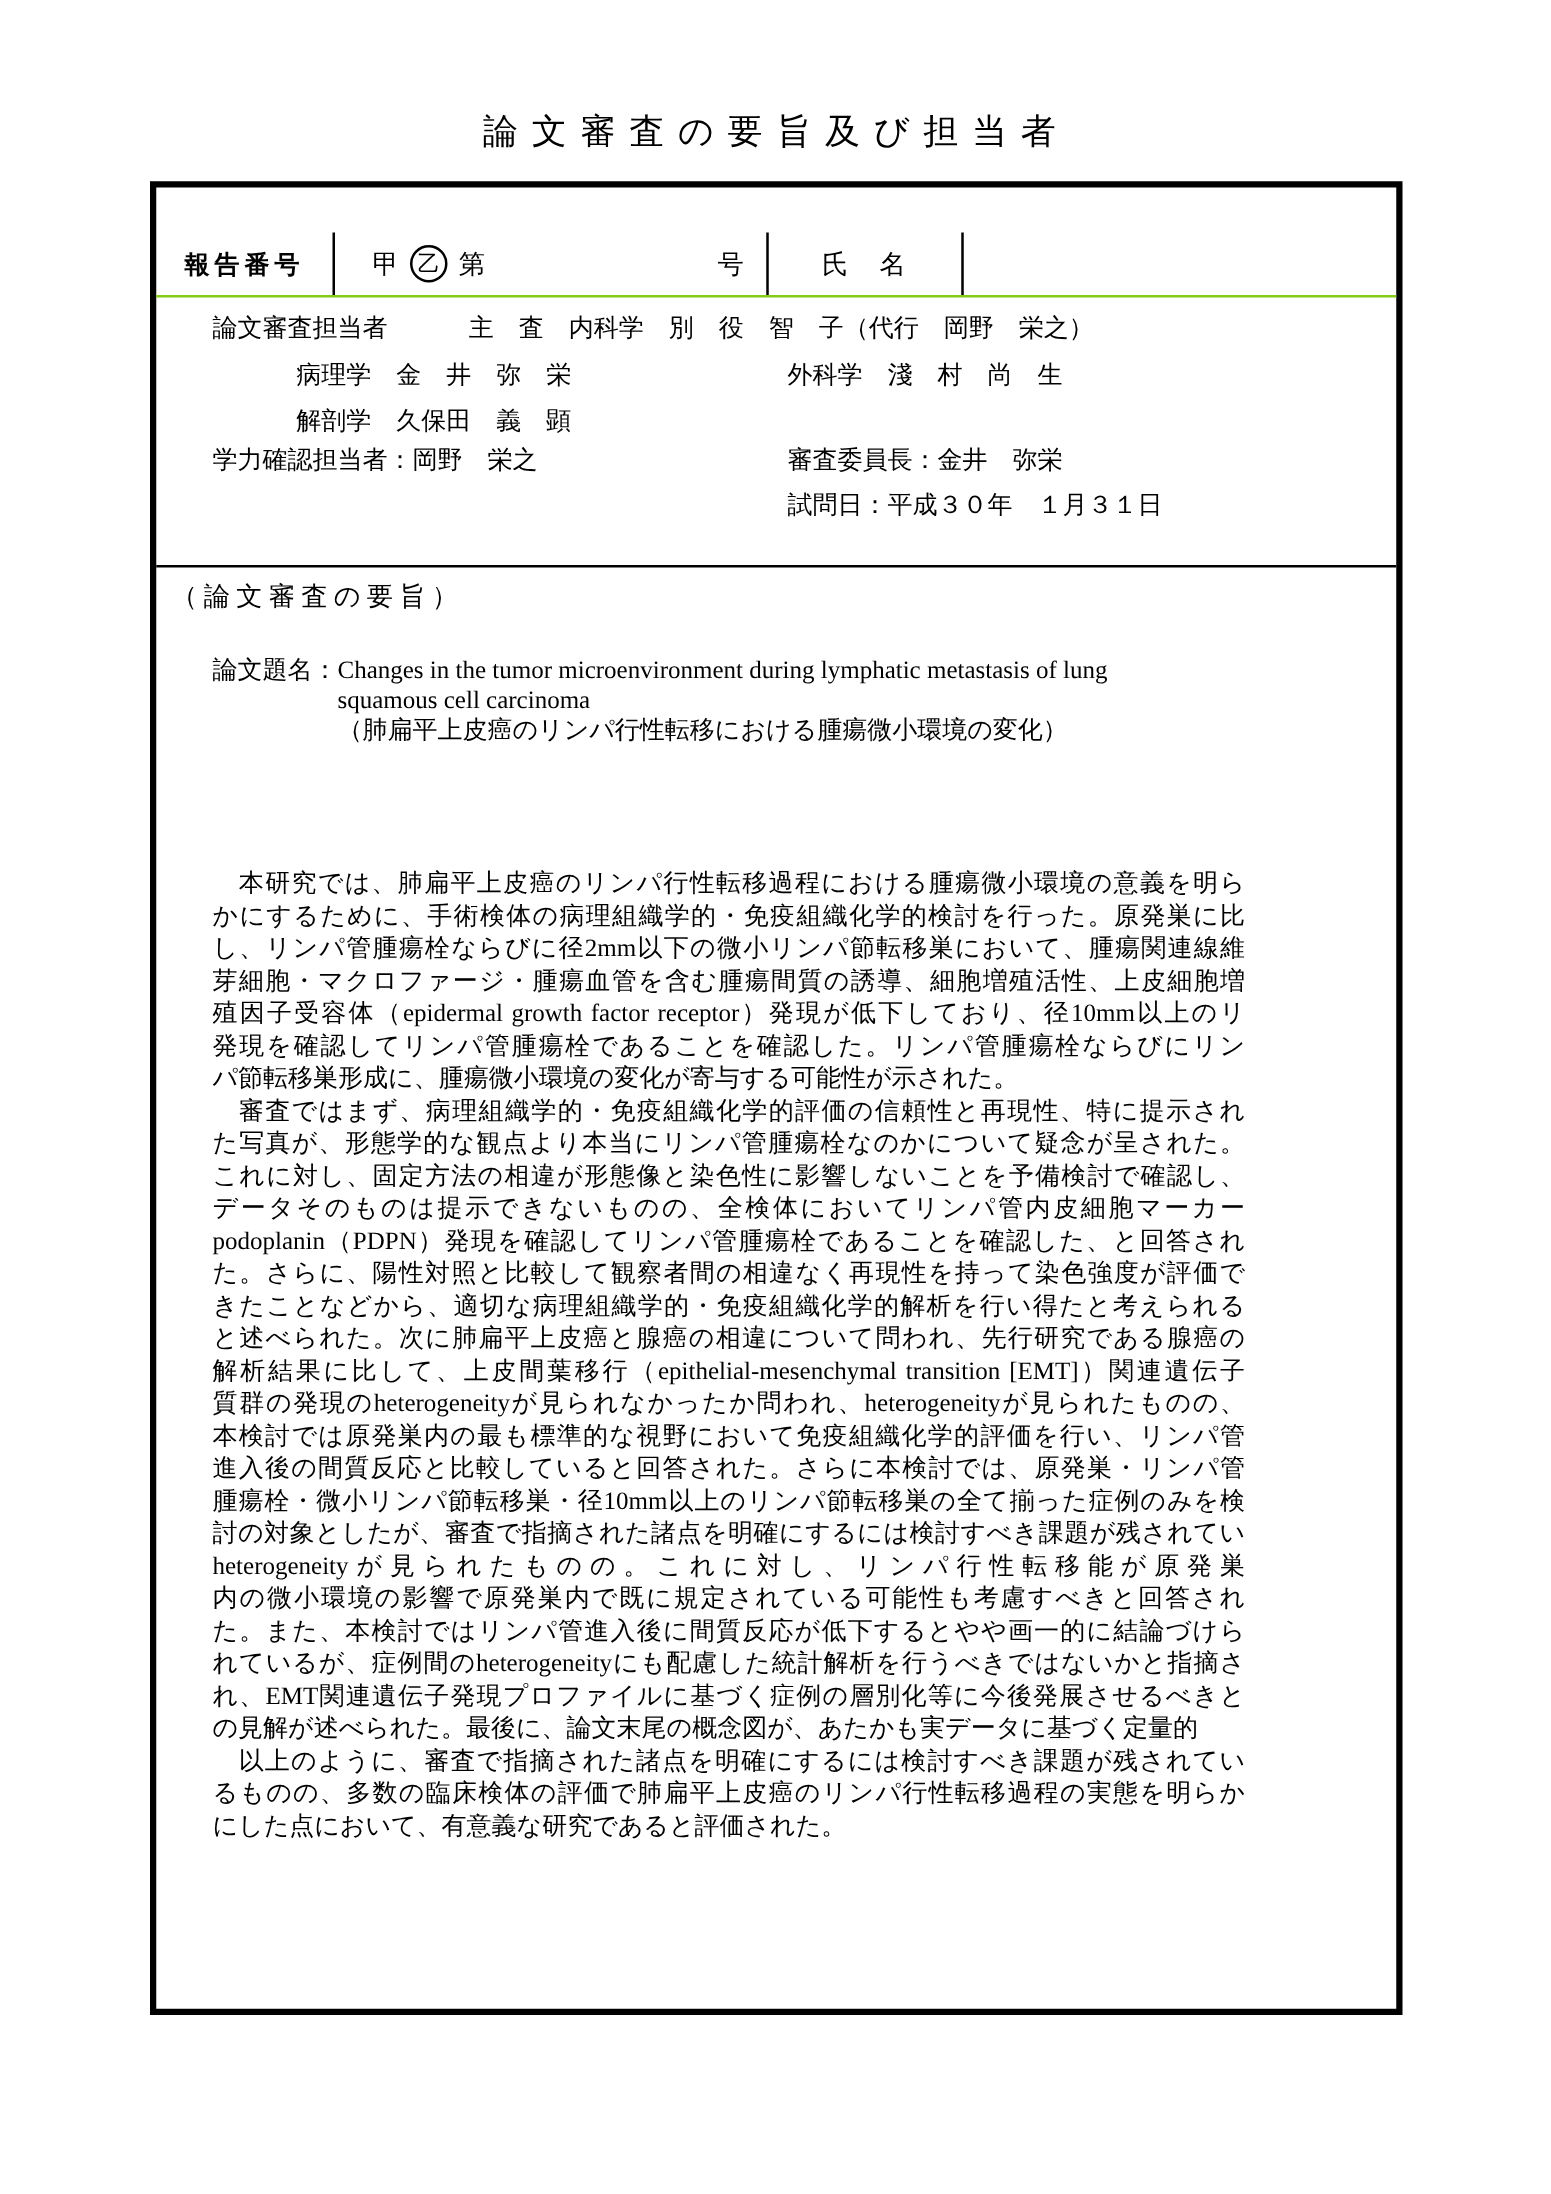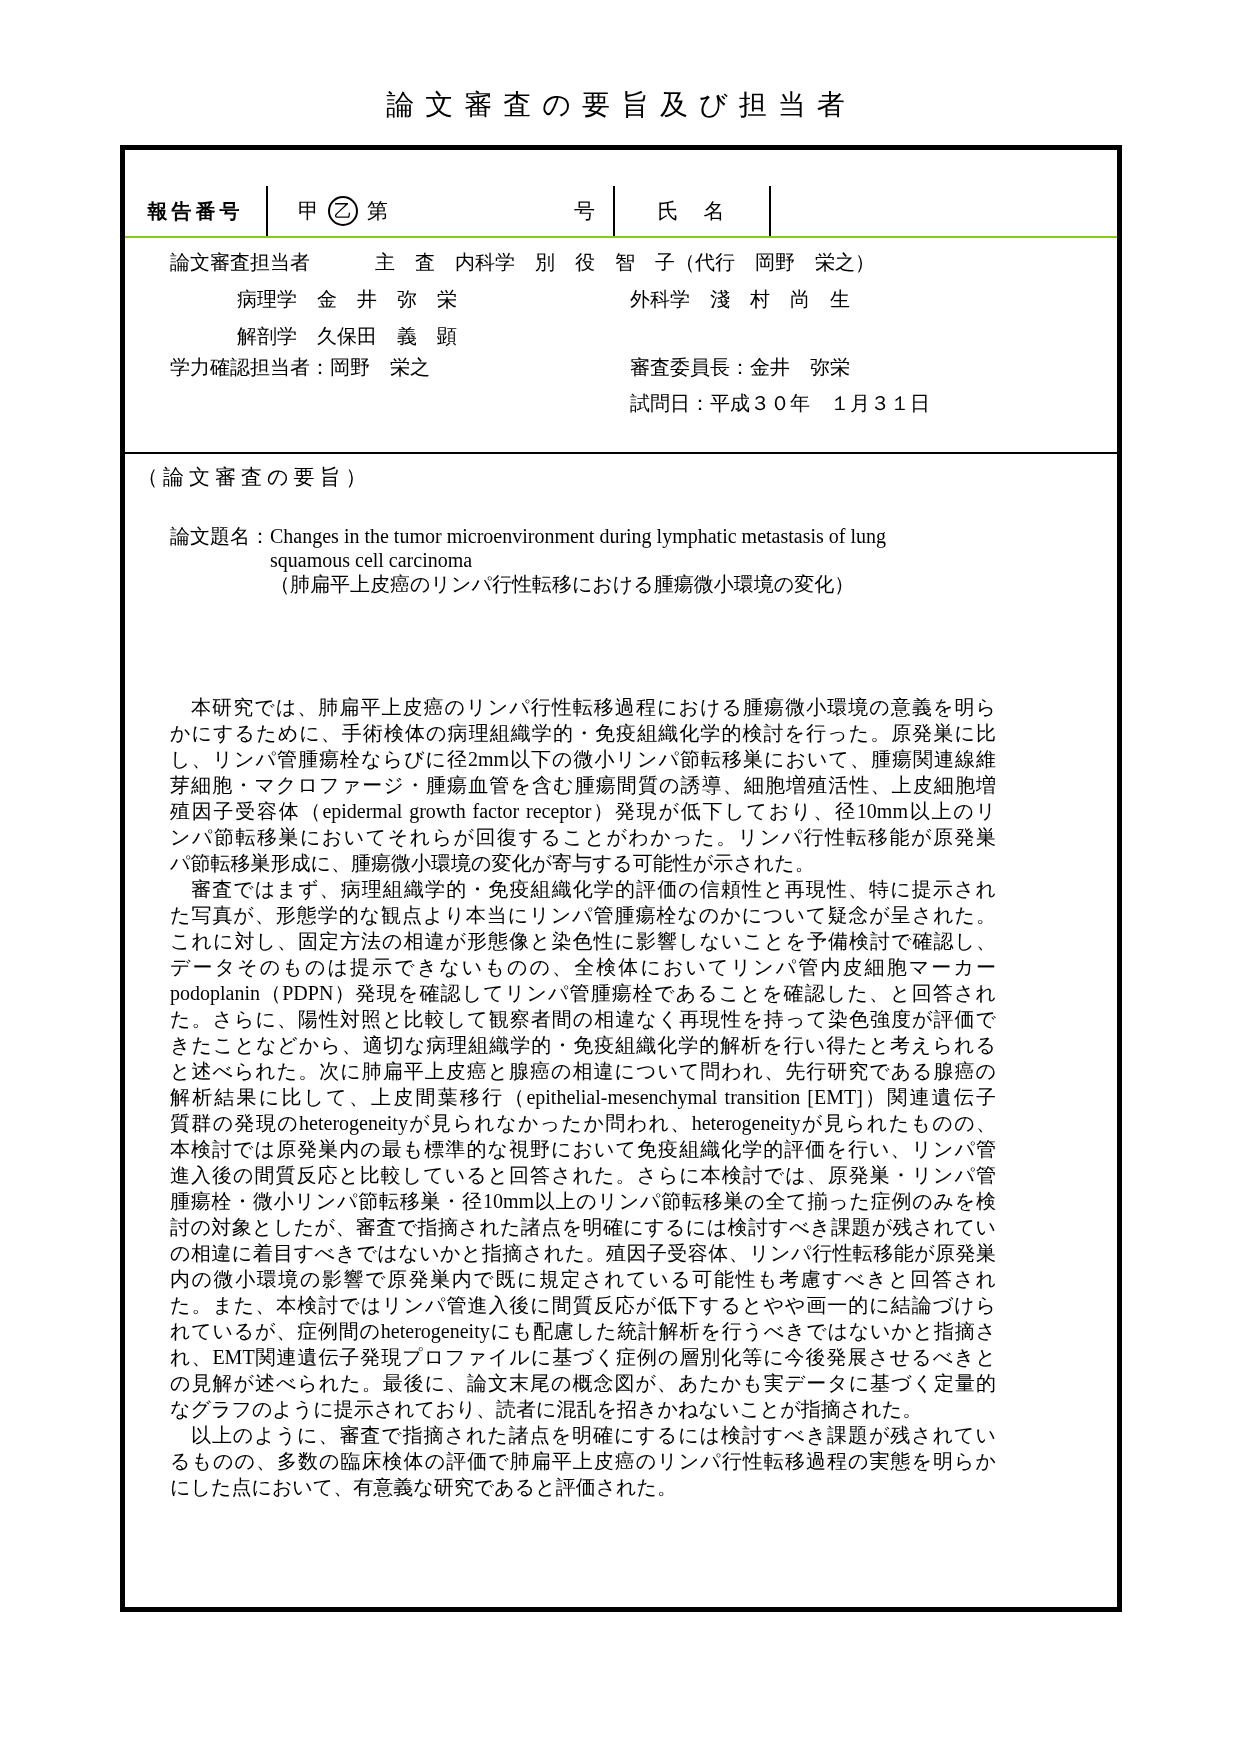--- a/index.html
+++ b/index.html
@@ -129,45 +129,44 @@
       </div>
     </div>
 
     <div class="summary-body">
       <div class="para">
           <div class="bline">　本研究では、肺扁平上皮癌のリンパ行性転移過程における腫瘍微小環境の意義を明ら</div>
           <div class="bline">かにするために、手術検体の病理組織学的・免疫組織化学的検討を行った。原発巣に比</div>
           <div class="bline">し、リンパ管腫瘍栓ならびに径2mm以下の微小リンパ節転移巣において、腫瘍関連線維</div>
           <div class="bline">芽細胞・マクロファージ・腫瘍血管を含む腫瘍間質の誘導、細胞増殖活性、上皮細胞増</div>
           <div class="bline">殖因子受容体（epidermal growth factor receptor）発現が低下しており、径10mm以上のリ</div>
-          <div class="bline">ンパ節転移巣においてそれらが回復することがわかった。リンパ行性転移能が原発巣</div>
+          <div class="bline">発現を確認してリンパ管腫瘍栓であることを確認した。リンパ管腫瘍栓ならびにリン</div>
           <div class="bline">パ節転移巣形成に、腫瘍微小環境の変化が寄与する可能性が示された。</div>
         </div>
       <div class="para">
           <div class="bline">　審査ではまず、病理組織学的・免疫組織化学的評価の信頼性と再現性、特に提示され</div>
           <div class="bline">た写真が、形態学的な観点より本当にリンパ管腫瘍栓なのかについて疑念が呈された。</div>
           <div class="bline">これに対し、固定方法の相違が形態像と染色性に影響しないことを予備検討で確認し、</div>
           <div class="bline">データそのものは提示できないものの、全検体においてリンパ管内皮細胞マーカー</div>
           <div class="bline">podoplanin（PDPN）発現を確認してリンパ管腫瘍栓であることを確認した、と回答され</div>
           <div class="bline">た。さらに、陽性対照と比較して観察者間の相違なく再現性を持って染色強度が評価で</div>
           <div class="bline">きたことなどから、適切な病理組織学的・免疫組織化学的解析を行い得たと考えられる</div>
           <div class="bline">と述べられた。次に肺扁平上皮癌と腺癌の相違について問われ、先行研究である腺癌の</div>
           <div class="bline">解析結果に比して、上皮間葉移行（epithelial-mesenchymal transition [EMT]）関連遺伝子</div>
           <div class="bline">質群の発現のheterogeneityが見られなかったか問われ、heterogeneityが見られたものの、</div>
           <div class="bline">本検討では原発巣内の最も標準的な視野において免疫組織化学的評価を行い、リンパ管</div>
           <div class="bline">進入後の間質反応と比較していると回答された。さらに本検討では、原発巣・リンパ管</div>
           <div class="bline">腫瘍栓・微小リンパ節転移巣・径10mm以上のリンパ節転移巣の全て揃った症例のみを検</div>
           <div class="bline">討の対象としたが、審査で指摘された諸点を明確にするには検討すべき課題が残されてい</div>
-          <div class="bline">の相違に着目すべきではないかと指摘された。殖因子受容体、リンパ行性転移能が原発巣</div>
+          <div class="bline">heterogeneityが見られたものの。これに対し、リンパ行性転移能が原発巣</div>
           <div class="bline">内の微小環境の影響で原発巣内で既に規定されている可能性も考慮すべきと回答され</div>
           <div class="bline">た。また、本検討ではリンパ管進入後に間質反応が低下するとやや画一的に結論づけら</div>
           <div class="bline">れているが、症例間のheterogeneityにも配慮した統計解析を行うべきではないかと指摘さ</div>
           <div class="bline">れ、EMT関連遺伝子発現プロファイルに基づく症例の層別化等に今後発展させるべきと</div>
           <div class="bline">の見解が述べられた。最後に、論文末尾の概念図が、あたかも実データに基づく定量的</div>
-          <div class="bline">なグラフのように提示されており、読者に混乱を招きかねないことが指摘された。</div>
         </div>
       <div class="para">
           <div class="bline">　以上のように、審査で指摘された諸点を明確にするには検討すべき課題が残されてい</div>
           <div class="bline">るものの、多数の臨床検体の評価で肺扁平上皮癌のリンパ行性転移過程の実態を明らか</div>
           <div class="bline">にした点において、有意義な研究であると評価された。</div>
         </div>
     </div>
   </div>
 
 </div>

